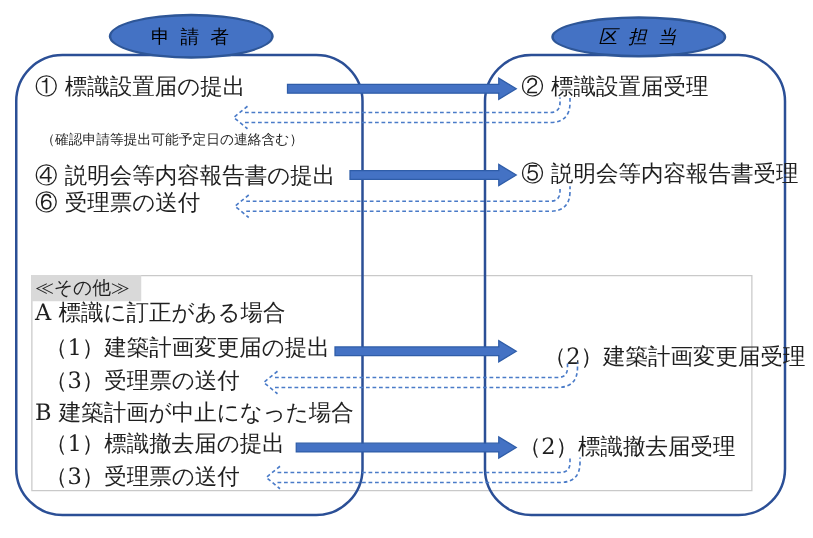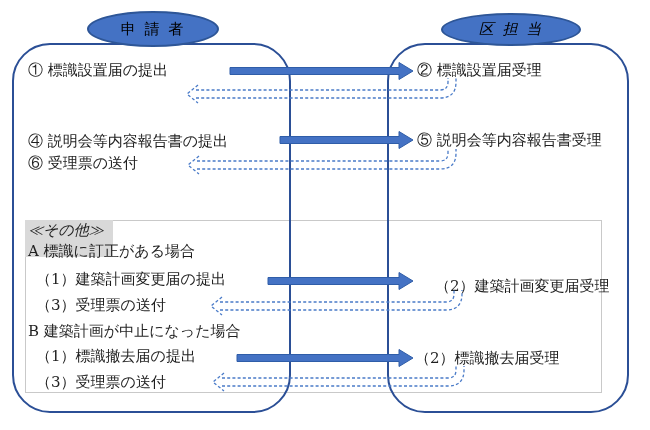--- a/index.html
+++ b/index.html
@@ -16,59 +16,60 @@
     position:relative;width:650px;height:430px;background:#fff;overflow:hidden;
     font-family:"DejaVu Serif","Liberation Serif",serif;color:var(--text);
   }
   
   .other-box{
     position:absolute;left:25px;top:220px;width:577px;height:173px;
     border:1px solid var(--other-box-border);background:transparent;box-sizing:border-box;
   }
   .other-label{
     position:absolute;left:25px;top:220px;height:21px;line-height:21px;
-    background:var(--other-label-bg);padding:0 9px 16px 3px;font-size:15px;font-style:italic;
+    background:var(--other-label-bg);padding:0 9px 0 3px;font-size:15px;
   }
   
   .panel{
     position:absolute;top:43px;height:370px;border:2.5px solid var(--panel-border);
     border-radius:38px;box-sizing:border-box;background:transparent;
   }
   .panel-left{left:12px;width:279px;}
   .panel-right{left:387px;width:242px;}
   
   .ellipse{
     position:absolute;border-radius:50%;background:var(--accent);
     border:2px solid #2E5697;box-sizing:border-box;
     display:flex;align-items:center;justify-content:center;
     color:#000000;font-size:15px;letter-spacing:2px;
   }
   .ellipse-left{left:87px;top:11px;width:132px;height:36px;}
   .ellipse-right{left:441px;top:13px;width:140px;height:33px;font-style:italic;}
   
-  .t{position:absolute;font-size:15px;line-height:20px;white-space:nowrap;}
+  .t{position:absolute;font-size:18px;line-height:20px;white-space:nowrap;}
   .note{font-size:11px;line-height:15px;color:#262626;}
   
   .arrows{position:absolute;left:0;top:0;pointer-events:none;}
   .solid-arrow{fill:var(--accent);stroke:var(--accent-dark);stroke-width:1;}
   .dashed-line{fill:none;stroke:var(--dashed-arrow);stroke-width:1.3;stroke-dasharray:3 2.2;}
 </style>
 </head>
 <body>
 
 <div class="stage">
 
   <div class="other-box"></div>
 
   <div class="panel panel-left"></div>
   <div class="panel panel-right"></div>
 
   <div class="other-label">≪その他≫</div>
 
   <div class="t" style="left:28px;top:60px;">① 標識設置届の提出</div>
+  <div class="t note" style="left:33px;top:104px;">（確認申請等提出可能予定日の連絡含む）</div>
   <div class="t" style="left:28px;top:131px;">④ 説明会等内容報告書の提出</div>
   <div class="t" style="left:28px;top:153px;">⑥ 受理票の送付</div>
   <div class="t" style="left:28px;top:241px;">A 標識に訂正がある場合</div>
   <div class="t" style="left:36px;top:269px;">（1）建築計画変更届の提出</div>
   <div class="t" style="left:36px;top:295px;">（3）受理票の送付</div>
   <div class="t" style="left:28px;top:321px;">B 建築計画が中止になった場合</div>
   <div class="t" style="left:36px;top:346px;">（1）標識撤去届の提出</div>
   <div class="t" style="left:36px;top:372px;">（3）受理票の送付</div>
 
   <div class="t" style="left:417px;top:60px;">② 標識設置届受理</div>

